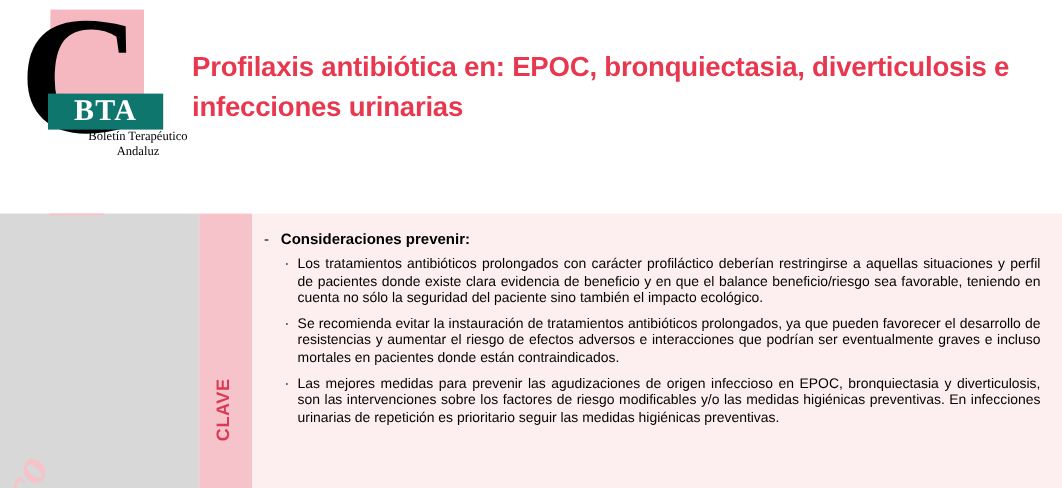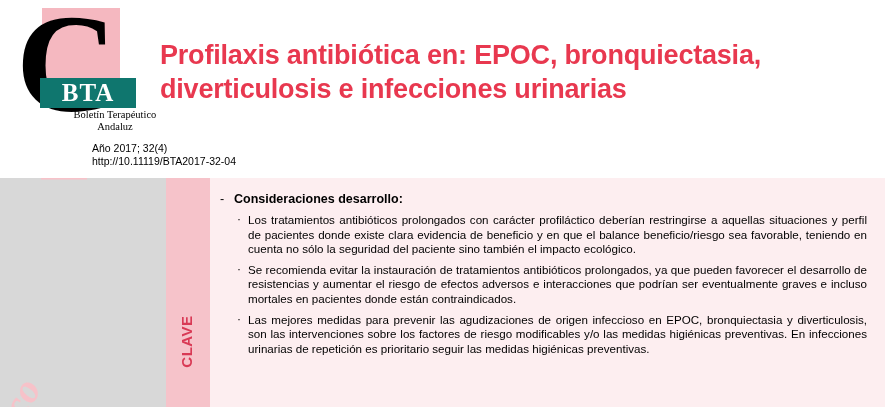--- a/index.html
+++ b/index.html
@@ -74,21 +74,21 @@
     color: #000000;
     text-align: center;
   }
 
   
   .title {
     position: absolute;
     left: 160px; top: 38px;
     width: 718px;
     color: #e8384f;
-    font-size: 27px;
+    font-size: 23px;
     font-weight: bold;
     line-height: 34px;
     letter-spacing: -0.2px;
   }
 
   
   .meta {
     position: absolute;
     left: 92px; top: 142px;
     font-size: 10.5px;
@@ -213,41 +213,37 @@
     <div class="logo-c">C</div>
     <div class="logo-bta">BTA</div>
     <div class="logo-sub">
       <div>Boletín Terapéutico</div>
       <div>Andaluz</div>
     </div>
   </div>
 
   <div class="title" style="color: rgb(232, 56, 79);">Profilaxis antibiótica en: EPOC, bronquiectasia, diverticulosis e infecciones urinarias</div>
 
-  <div class="meta">
-    <div>Año 2017; 32(4)</div>
-    <div>http://10.11119/BTA2017-32-04</div>
-  </div>
 
 </div>
 
 <div class="sidebar" style="background: rgb(216, 216, 216);">
   <div class="sidebar-word sidebar-luz" style="color: rgb(247, 194, 201);">LUZ</div>
   <div class="sidebar-word sidebar-utico" style="color: rgb(247, 194, 201);">utico</div>
 </div>
 
 <div class="clave-bar" style="background: rgb(246, 195, 202);">
   <div class="clave-text">
     <div class="clave-label" style="color: rgb(217, 58, 85);">CLAVE</div>
   </div>
 </div>
 
 <div class="content" style="background: rgb(253, 238, 240);">
   <div class="sect-head">
     <span class="dash">-</span>
-    <span>Consideraciones desarrollo:</span>
+    <span>Consideraciones prevenir:</span>
   </div>
   <ul class="bullets" id="bullets-list">
       <li class="bullet"><span class="dot">·</span><span>Los </span><span class="u">tratamientos antibióticos prolongados</span><span> con carácter profiláctico deberían </span><span class="u">restringirse</span><span> a aquellas situaciones y perfil de pacientes donde existe clara evidencia de beneficio y en que el balance beneficio/riesgo sea favorable, teniendo en cuenta no sólo la seguridad del paciente sino también el impacto ecológico.</span></li>
       <li class="bullet"><span class="dot">·</span><span>Se recomienda </span><span class="u">evitar</span><span> la instauración de tratamientos antibióticos prolongados, ya que pueden favorecer el desarrollo de </span><span class="u">resistencias</span><span> y aumentar el riesgo de </span><span class="u">efectos adversos</span><span> e </span><span class="u">interacciones</span><span> que podrían ser eventualmente graves e incluso mortales en pacientes donde están contraindicados.</span></li>
       <li class="bullet"><span class="dot">·</span><span>Las mejores medidas para prevenir las agudizaciones de origen infeccioso en EPOC, bronquiectasia y diverticulosis, son las intervenciones sobre los </span><span class="u">factores de riesgo modificables</span><span> y/o las </span><span class="u">medidas higiénicas preventivas.</span><span> En infecciones urinarias de repetición es prioritario seguir las medidas higiénicas preventivas.</span></li>
     </ul>
 </div>
 
 </body></html>

